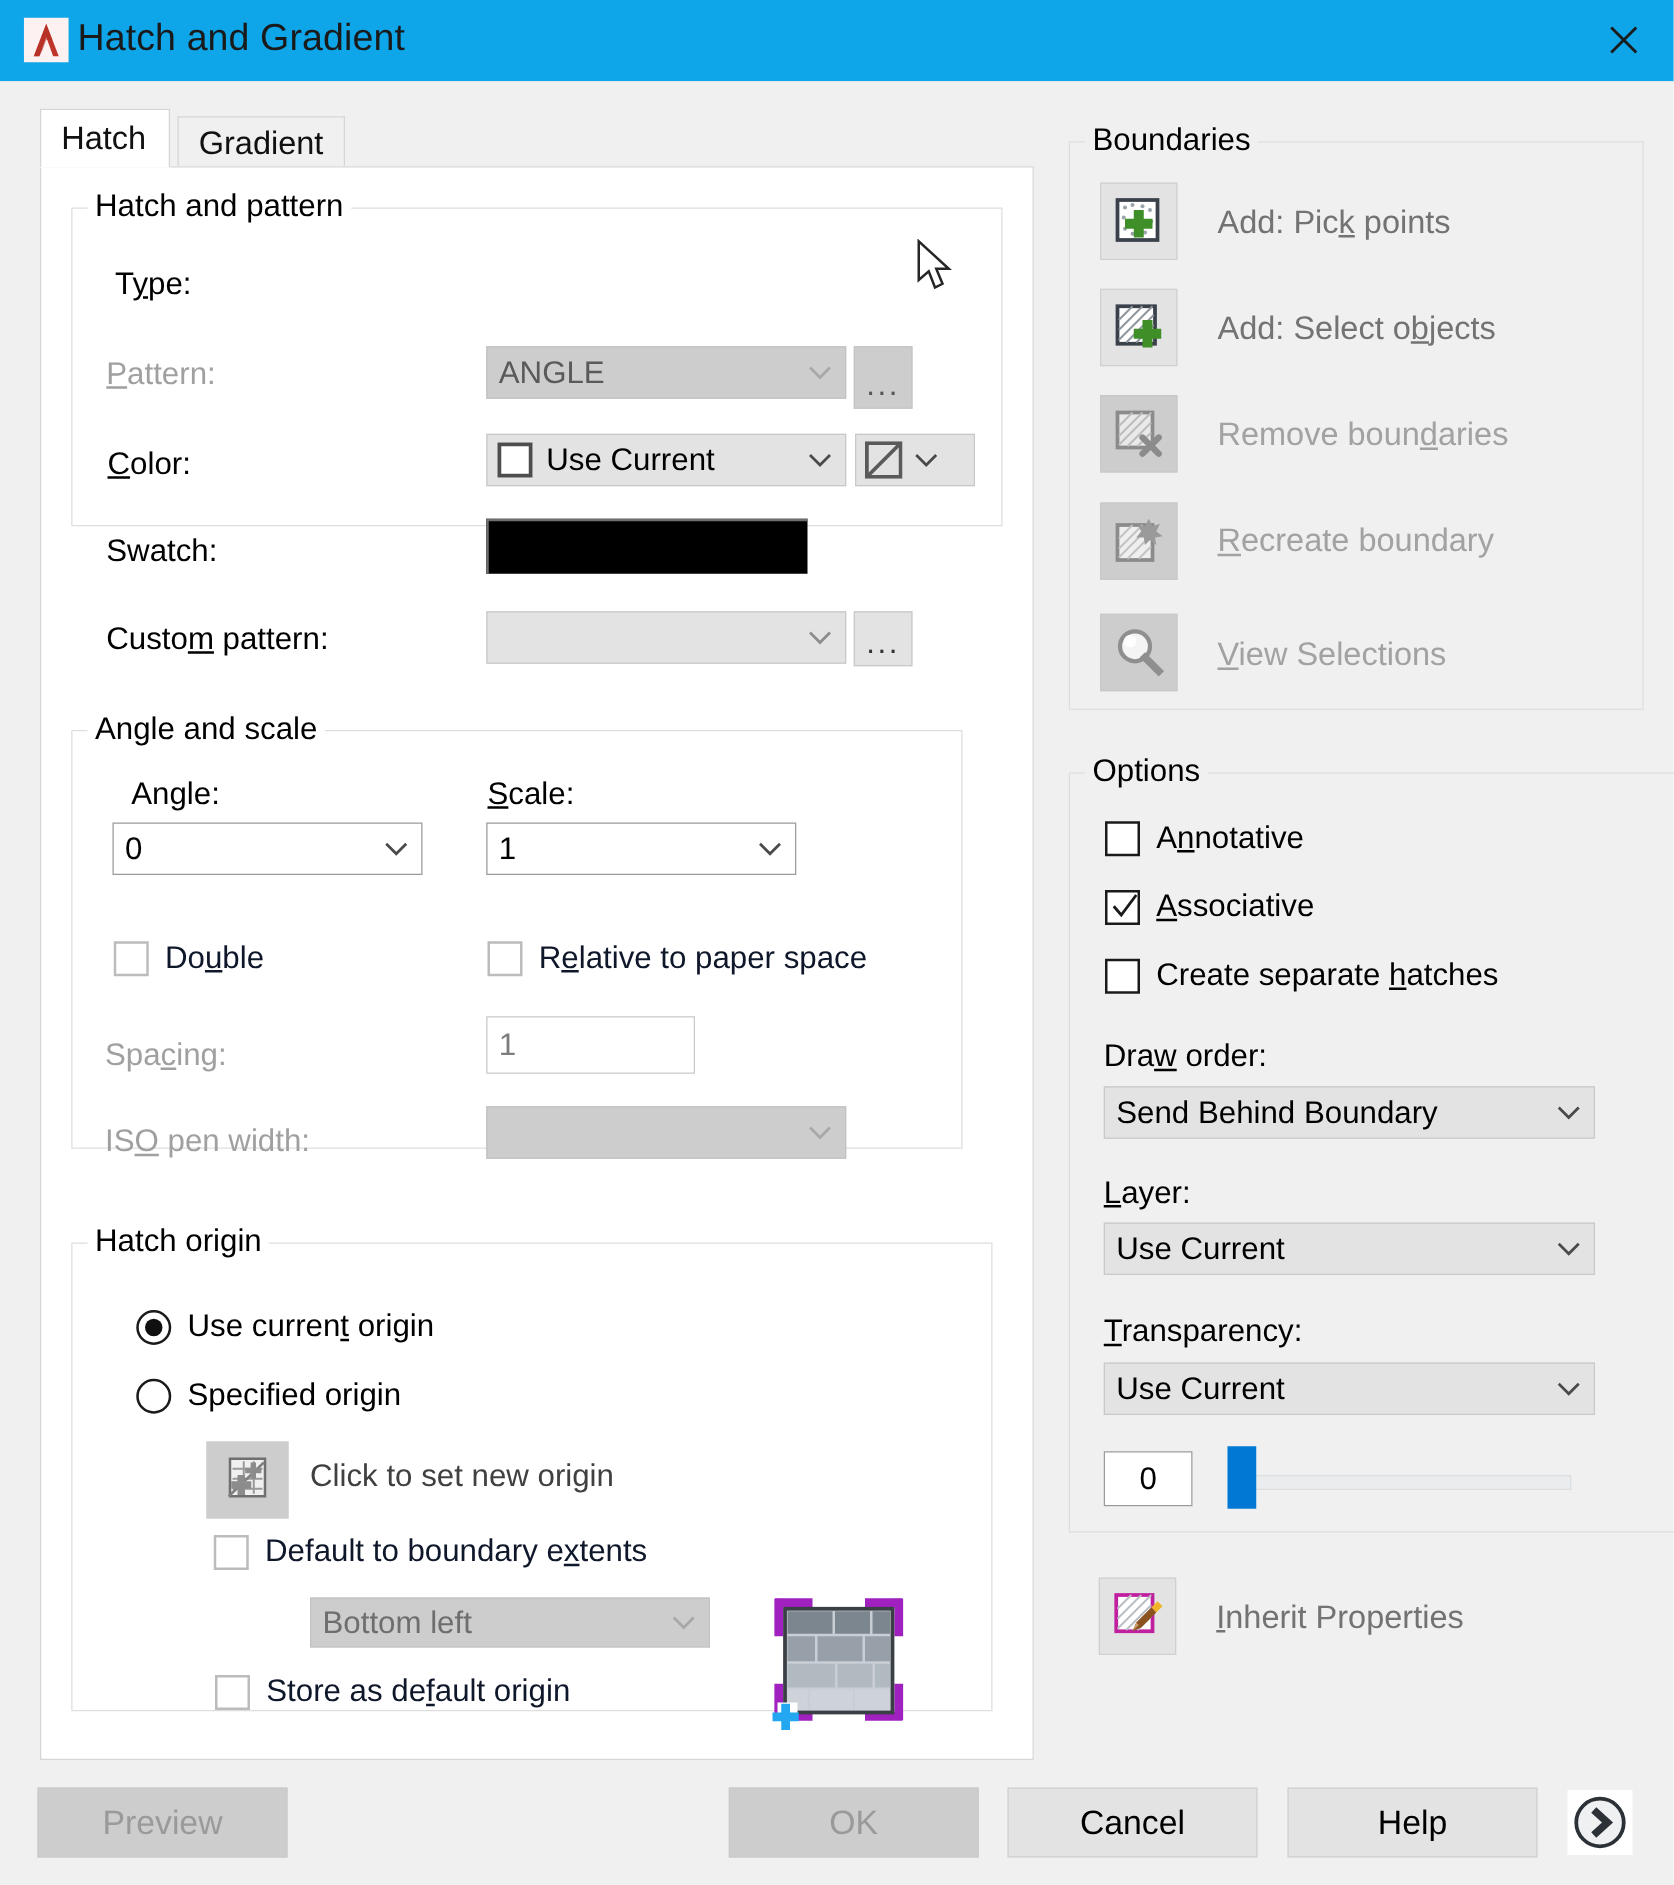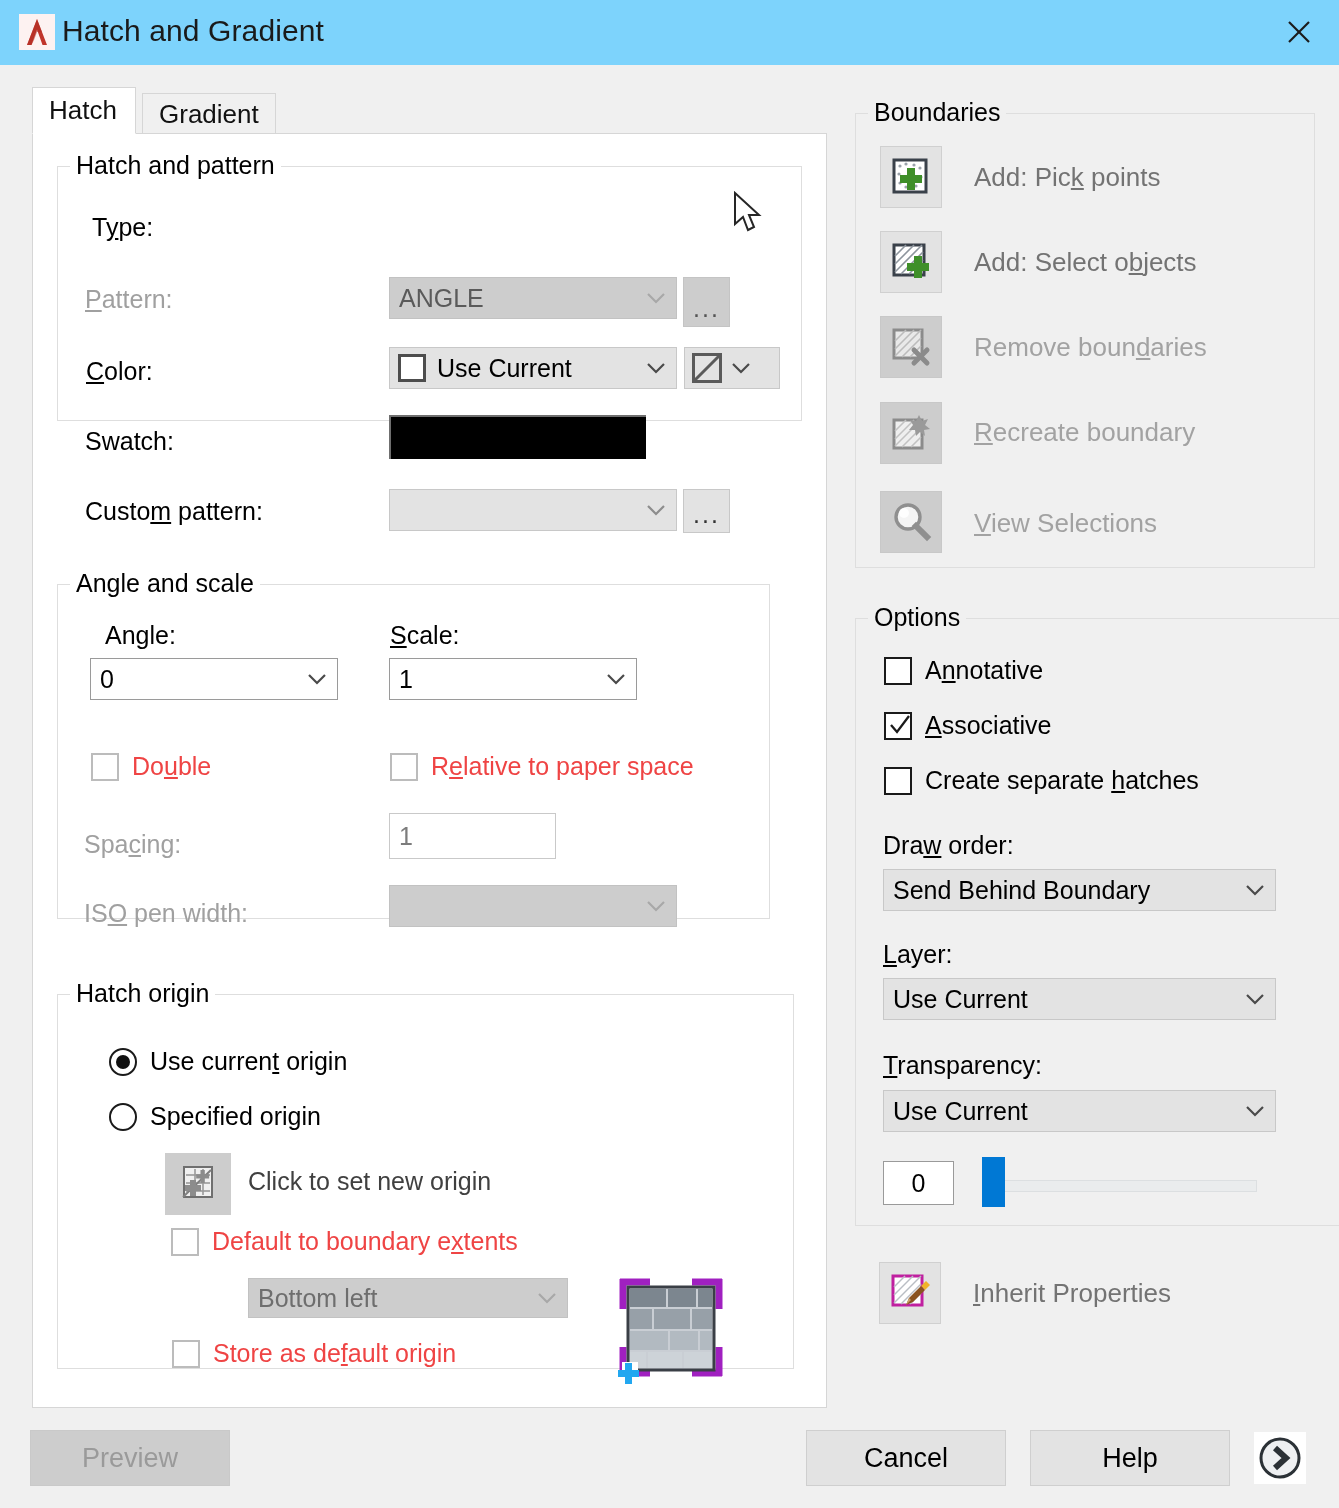--- a/index.html
+++ b/index.html
@@ -16,21 +16,21 @@
     color: #000000;
     overflow: hidden;
     -webkit-font-smoothing: antialiased;
   }
 
   
   #titlebar {
     position: absolute;
     left: 0; top: 0;
     width: 1339px; height: 65px;
-    background: #7dd3fc;
+    background: #0ea5e9;
     border-bottom: 1px solid #dcdcdc;
   }
   #app-logo {
     position: absolute;
     left: 18px; top: 13px;
     width: 38px; height: 38px;
     display: flex; align-items: center; justify-content: center;
   }
   #title-text {
     position: absolute;
@@ -204,21 +204,21 @@
     position: absolute;
     left: 4px; top: 0px;
     width: 18px; height: 20px;
   }
   .cblabel {
     margin-left: 13px;
     font-size: 25px;
     white-space: nowrap;
     color: #000;
   }
-  .cblabel.mid { color: #ef4444; }
+  .cblabel.mid { color: #0f172a; }
 
   .rwrap { position: absolute; display: flex; align-items: center; cursor: pointer; }
   .radio {
     width: 28px; height: 28px;
     box-sizing: border-box;
     border: 2px solid #1a1a1a;
     border-radius: 50%;
     background: #fff;
     position: relative;
     flex: none;
@@ -737,20 +737,23 @@
       </g>
     </svg>
   </div>
   <div class="cmdlabel" style="left:973px; top:1213px;">
     <span></span><u>I</u><span>nherit Properties</span>
   </div>
 
   <div class="dlgbtn disabled" style="left:30px; top:1365px; width:200px; height:56px;">
     <span>Preview</span>
   </div>
+  <div class="dlgbtn disabled" style="left:583px; top:1365px; width:200px; height:56px;">
+    <span>OK</span>
+  </div>
   <div class="dlgbtn" style="left:806px; top:1365px; width:200px; height:56px;">
     <span>Cancel</span>
   </div>
   <div class="dlgbtn" style="left:1030px; top:1365px; width:200px; height:56px;">
     <span>Help</span>
   </div>
   <div id="expand-btn" style="left:1254px; top:1367px;">
     <svg width="46" height="46" viewBox="0 0 46 46">
       <circle cx="23" cy="23" r="19" fill="#eef0f2" stroke="#2b3136" stroke-width="3"></circle>
       <polyline points="18,13 29,23 18,33" fill="none" stroke="#2b3136" stroke-width="6" stroke-linejoin="miter"></polyline>

